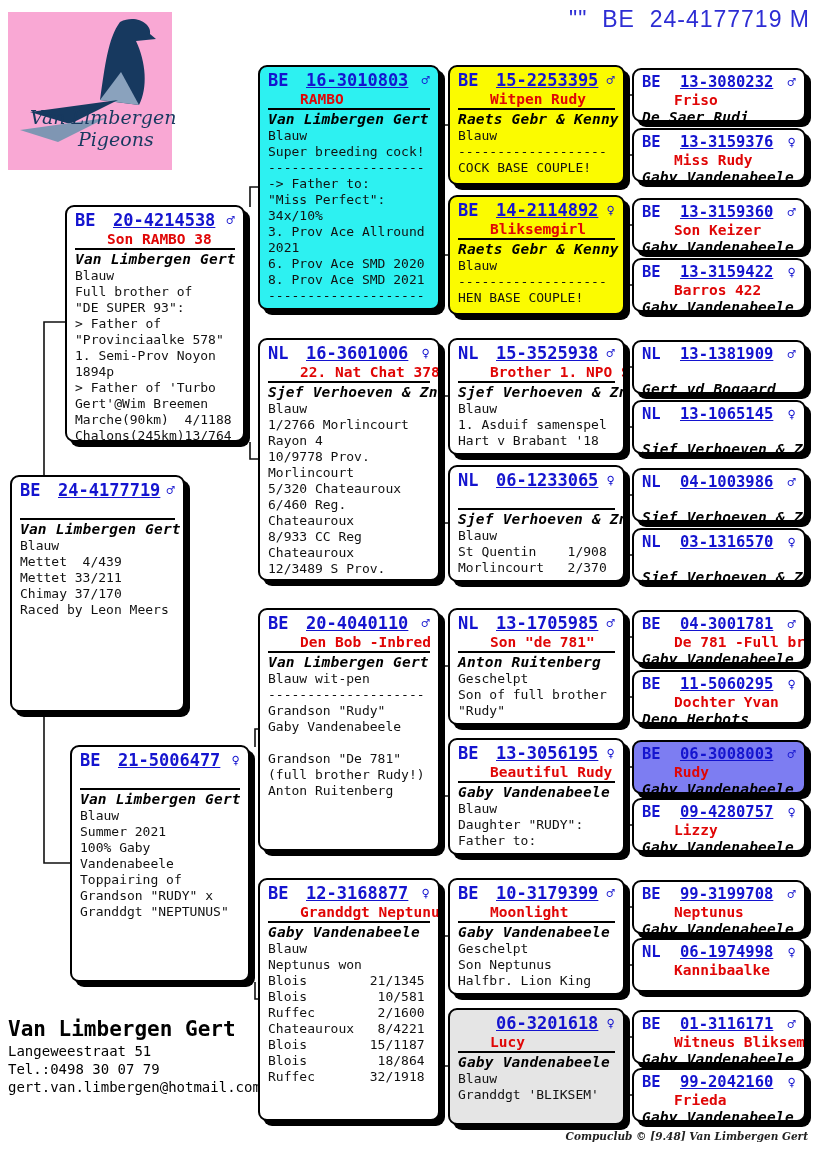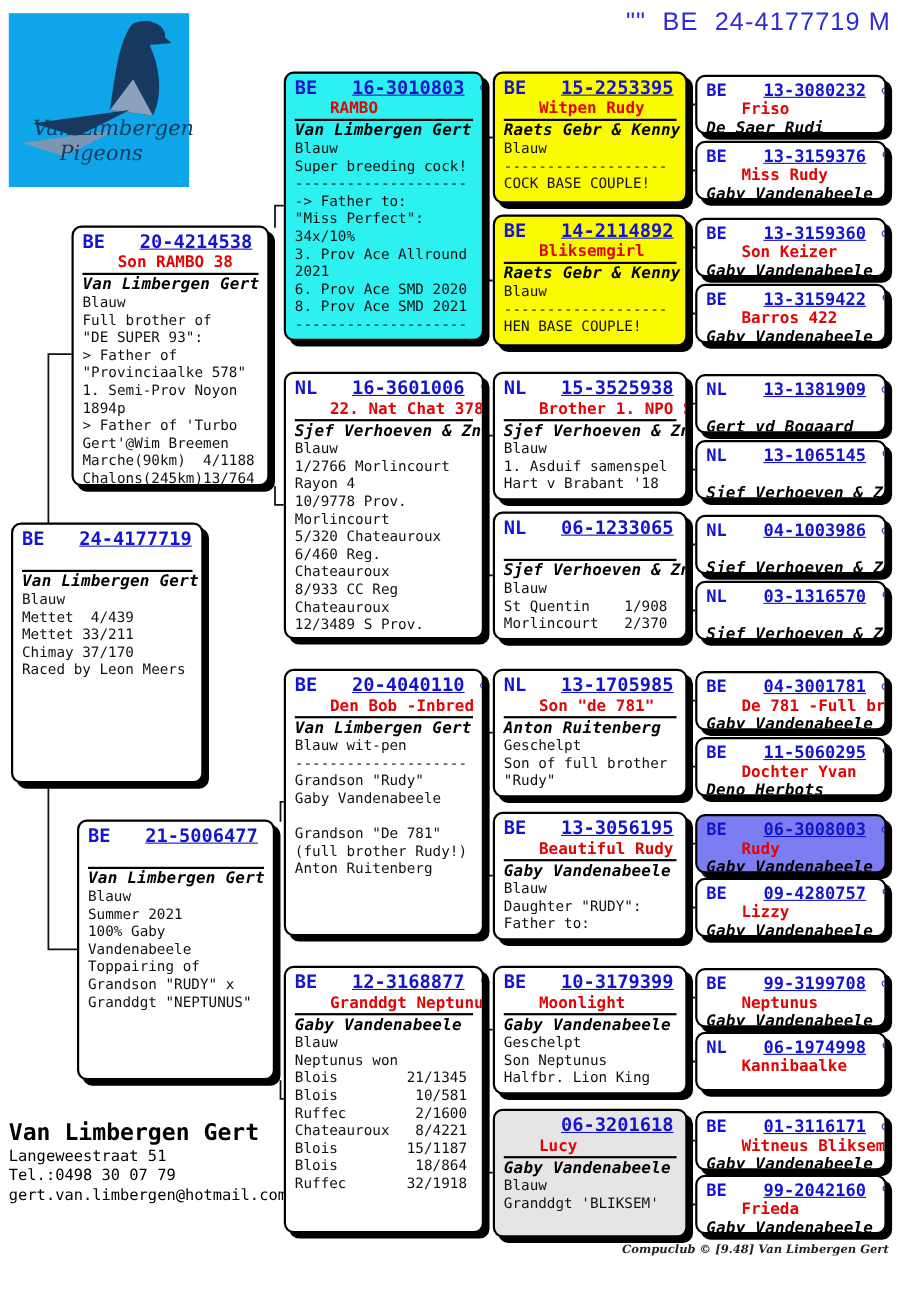--- a/index.html
+++ b/index.html
@@ -1,33 +1,33 @@
 <!DOCTYPE html>
 <html><head>
 <meta charset="utf-8">
 <style>
   html,body{margin:0;padding:0;background:#fff;}
   #page{position:relative;width:816px;height:1172px;background:#fff;overflow:hidden;
         font-family:"DejaVu Sans Mono",monospace;}
   
-  #logo{position:absolute;left:8px;top:12px;width:164px;height:158px;background:#0ea5e9;}
+  #logo{position:absolute;left:8px;top:12px;width:164px;height:158px;background:#f9a8d4;}
   #logo svg{position:absolute;left:0;top:0;}
   .logo-line{position:absolute;font-family:"DejaVu Serif",serif;font-style:italic;
              color:#17395f;font-size:19px;white-space:nowrap;}
   #logo-line1{left:22px;top:94px;}
-  #logo-line2{left:46px;top:116px;}
+  #logo-line2{left:70px;top:116px;}
   
   #title{position:absolute;right:6px;top:6px;font-family:"Liberation Sans",sans-serif;
          font-size:23px;color:#2d2dd4;letter-spacing:1px;white-space:pre;}
   
   #lines{position:absolute;left:0;top:0;}
   
   .pbox{position:absolute;box-sizing:border-box;border:2px solid #000;border-radius:9px;
         box-shadow:5px 5px 0 #000;background:#fff;padding:3px 8px 4px 8px;overflow:hidden;}
-  .pbox-head{display:flex;align-items:center;color:#1414cf;font-weight:bold;gap:14px;}
+  .pbox-head{display:flex;align-items:center;color:#1414cf;font-weight:bold;}
   .lg .pbox-head{font-size:17px;line-height:21px;}
   .sm .pbox-head{font-size:15.5px;line-height:19px;}
   .cc{display:inline-block;min-width:26px;white-space:pre;}
   .num{margin-left:12px;white-space:pre;text-decoration:underline;}
   .sex{margin-left:auto;font-size:14px;line-height:17px;}
   .pname{color:#e00606;font-weight:bold;font-size:14.5px;line-height:17px;min-height:17px;white-space:pre;padding-left:32px;}
   .rule{border-top:2px solid #000;margin:0 0 1px 0;}
   .fancier{font-weight:bold;font-style:italic;font-size:14.5px;line-height:17px;min-height:17px;
            letter-spacing:0.2px;white-space:pre;}
   .pbody{font-size:13px;line-height:16px;white-space:pre-wrap;color:#111;}

